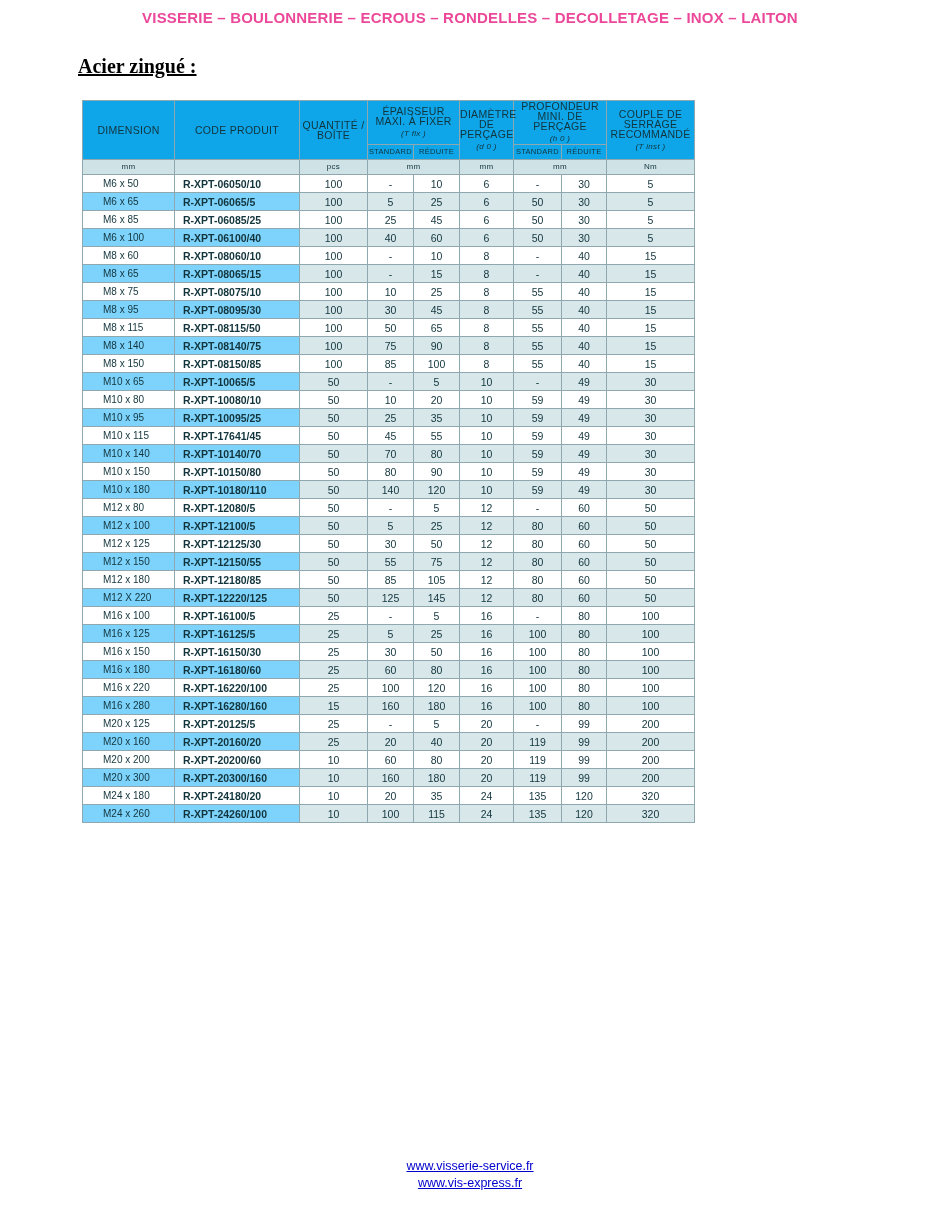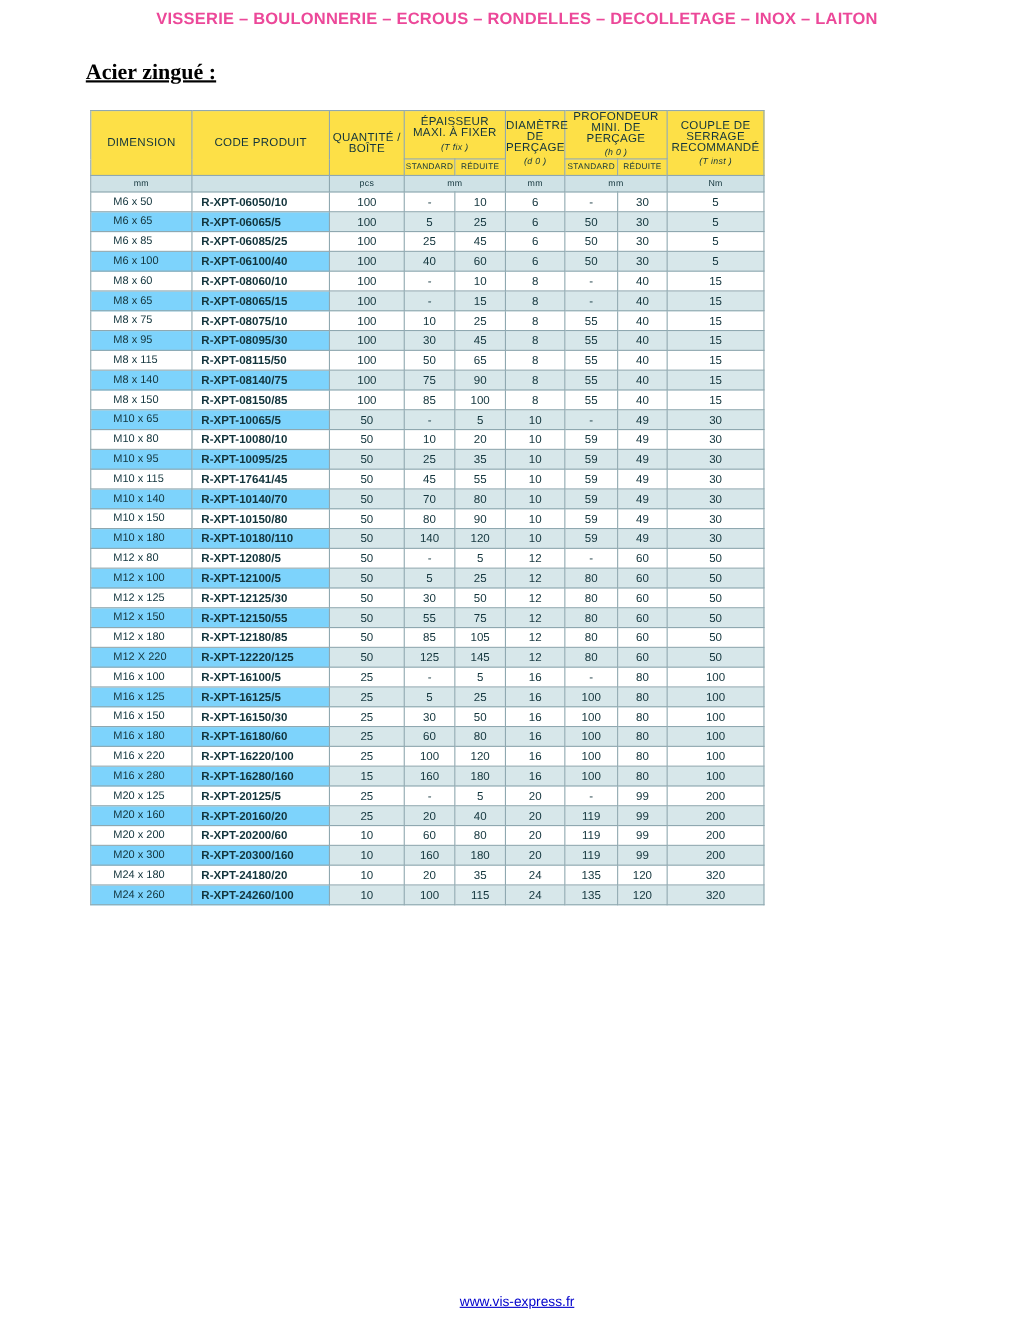--- a/index.html
+++ b/index.html
@@ -55,21 +55,21 @@
     border: 1px solid #8fa8b0;
     padding: 0;
     text-align: center;
     vertical-align: middle;
     font-size: 10.5px;
     color: #12343c;
     height: 17px;
   }
   
   thead th {
-    background: #fde047;
+    background: #0ea5e9;
     font-weight: normal;
     font-size: 8.5px;
     letter-spacing: 0.3px;
     color: #214049;
     line-height: 10px;
     padding: 2px 1px;
   }
   thead th.tall {
     height: 56px;
   }
@@ -601,16 +601,17 @@
             <td>24</td>
             <td>135</td>
             <td>120</td>
             <td>320</td>
           </tr>
         </tbody>
     </table>
   </div>
 
   <div class="footer">
+    <a href="#">www.visserie-service.fr</a>
     <a href="#">www.vis-express.fr</a>
   </div>
 
 </div>
 
 </body></html>

